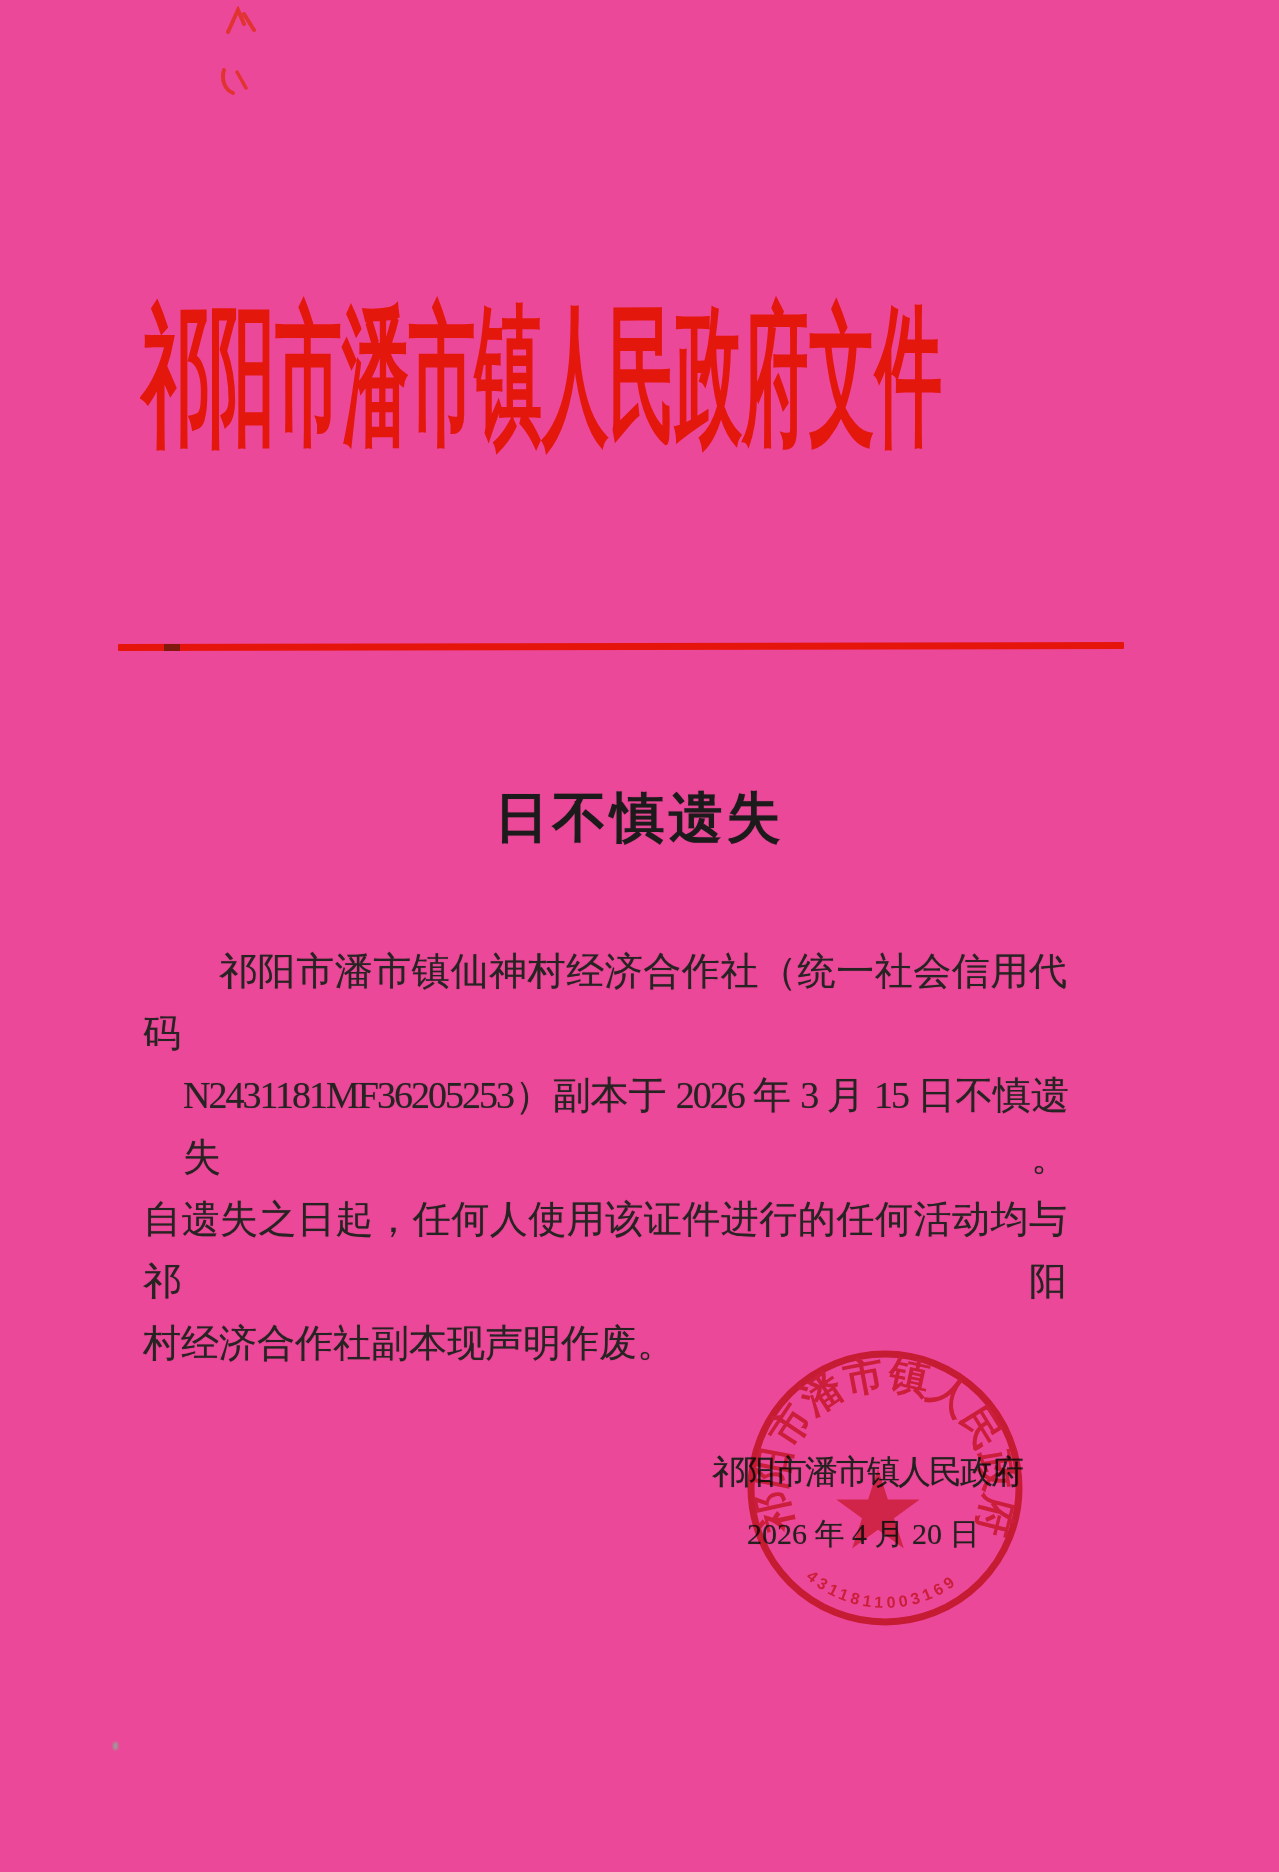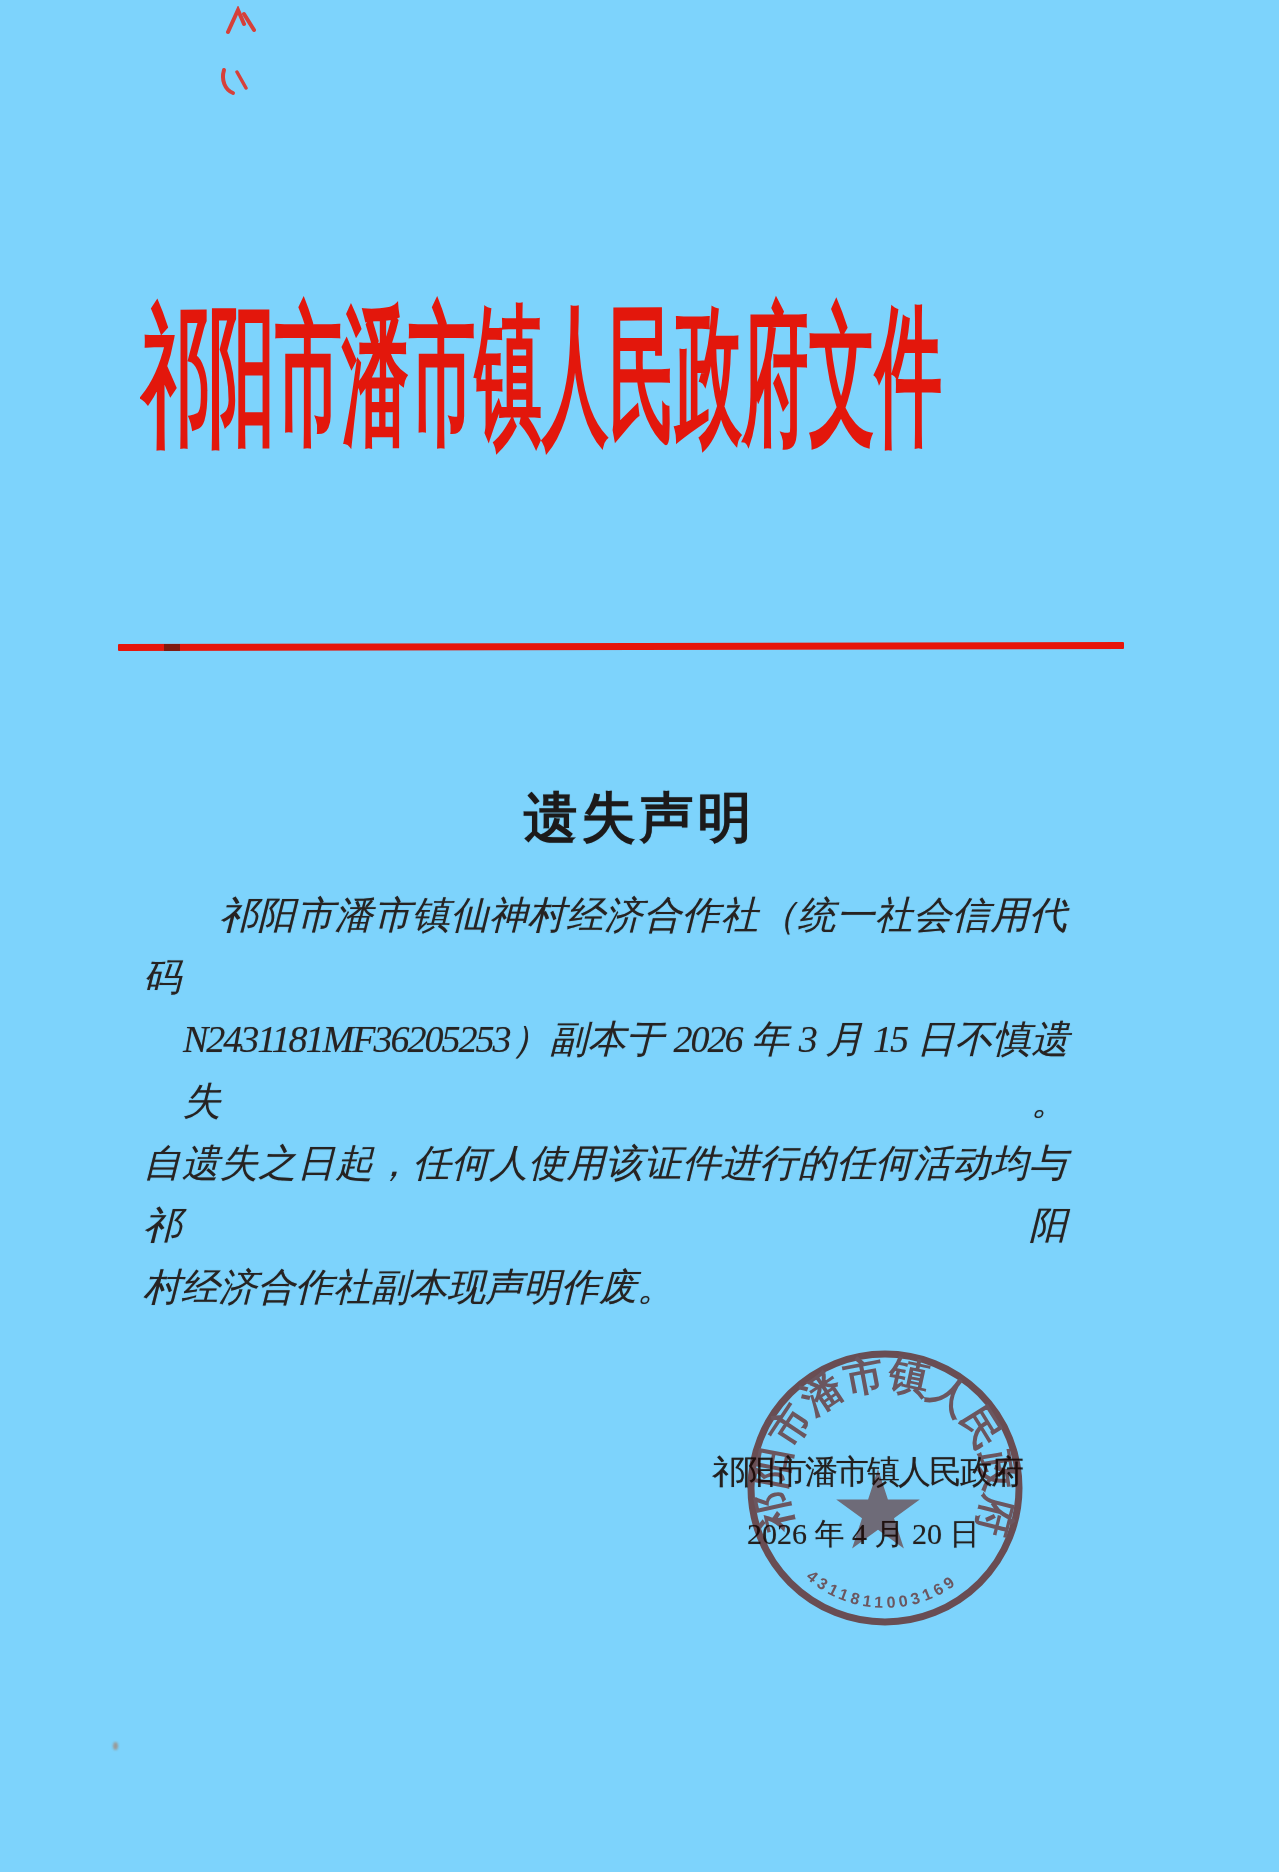--- a/index.html
+++ b/index.html
@@ -2,21 +2,21 @@
 <html><head>
 <meta charset="utf-8">
 <style>
   * { margin: 0; padding: 0; box-sizing: border-box; }
   html, body { background: #888; }
   .page {
     position: relative;
     width: 1279px;
     height: 1872px;
     margin: 0 auto;
-    background: #7dd3fc;
+    background: #ec4899;
     overflow: hidden;
     font-family: "Liberation Serif", serif;
   }
 
   
   .artifact { position: absolute; filter: blur(0.6px); opacity: 0.9; }
   .artifact svg { display: block; }
 
   
   .letterhead {
@@ -62,27 +62,26 @@
     font-weight: bold;
     letter-spacing: 4px;
     color: #1c1a1a;
     text-shadow: 0 0 1px rgba(30,30,30,0.4);
   }
 
   
   .body-block {
     position: absolute;
     left: 143px;
-    top: 884px;
+    top: 940px;
     width: 924px;
     color: #262322;
     font-size: 38px;
     line-height: 62px;
     text-shadow: 0 0 1px rgba(40,36,34,0.45);
-    font-style: italic;
   }
   .body-line {
     text-align: justify;
     text-align-last: justify;
     text-justify: inter-character;
     white-space: normal;
   }
   .body-line.indent { text-indent: 76px; }
   .body-line.tight { letter-spacing: -2px; margin-left: 40px; }
   .body-line.last {
@@ -156,21 +155,21 @@
   <div class="letterhead">
     <svg width="820" height="170" viewBox="0 0 820 170">
       <text x="2" y="140" font-size="152" font-weight="bold" font-family="'Liberation Sans', sans-serif" fill="#e3170c" textLength="800" lengthAdjust="spacingAndGlyphs">祁阳市潘市镇人民政府文件</text>
     </svg>
   </div>
 
   <div class="red-line">
     <span class="ink-spot"></span>
   </div>
 
-  <div class="doc-title">遗失声明</div>
+  <div class="doc-title">日不慎遗失</div>
 
   <div class="body-block">
     <div class="body-line indent">祁阳市潘市镇仙神村经济合作社（统一社会信用代码</div>
     <div class="body-line tight">N2431181MF36205253）副本于 2026 年 3 月 15 日不慎遗失。</div>
     <div class="body-line">自遗失之日起，任何人使用该证件进行的任何活动均与祁阳</div>
     <div class="body-line last">村经济合作社副本现声明作废。</div>
   </div>
 
   <div class="sig-issuer">祁阳市潘市镇人民政府</div>
   <div class="sig-date">2026 年 4 月 20 日</div>

